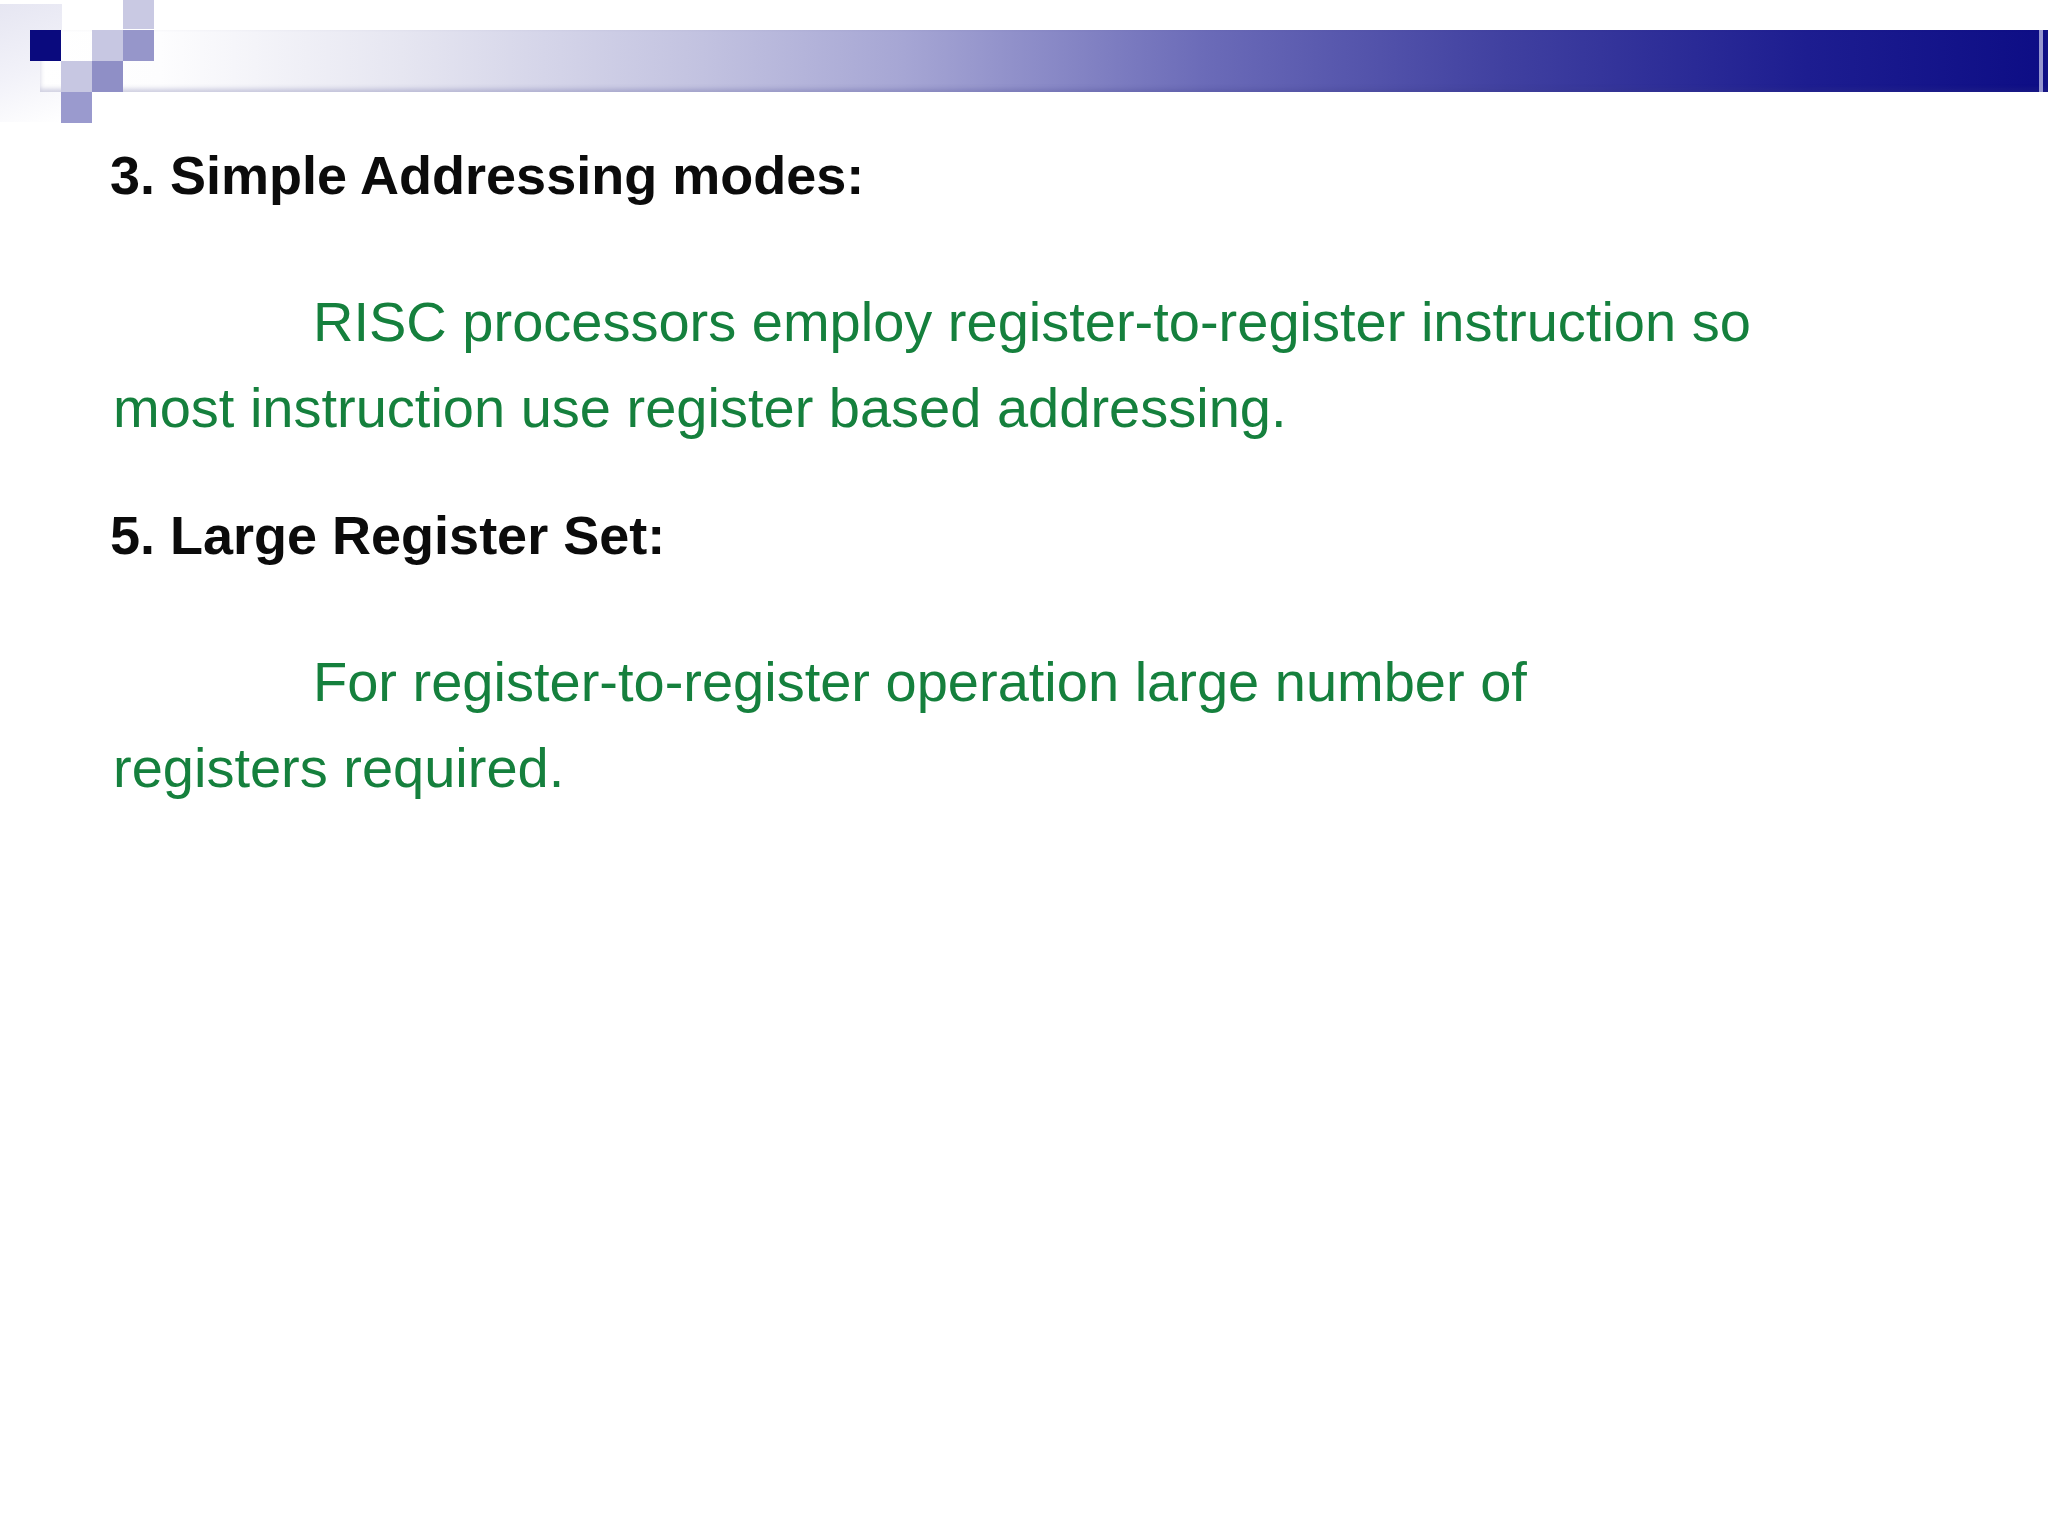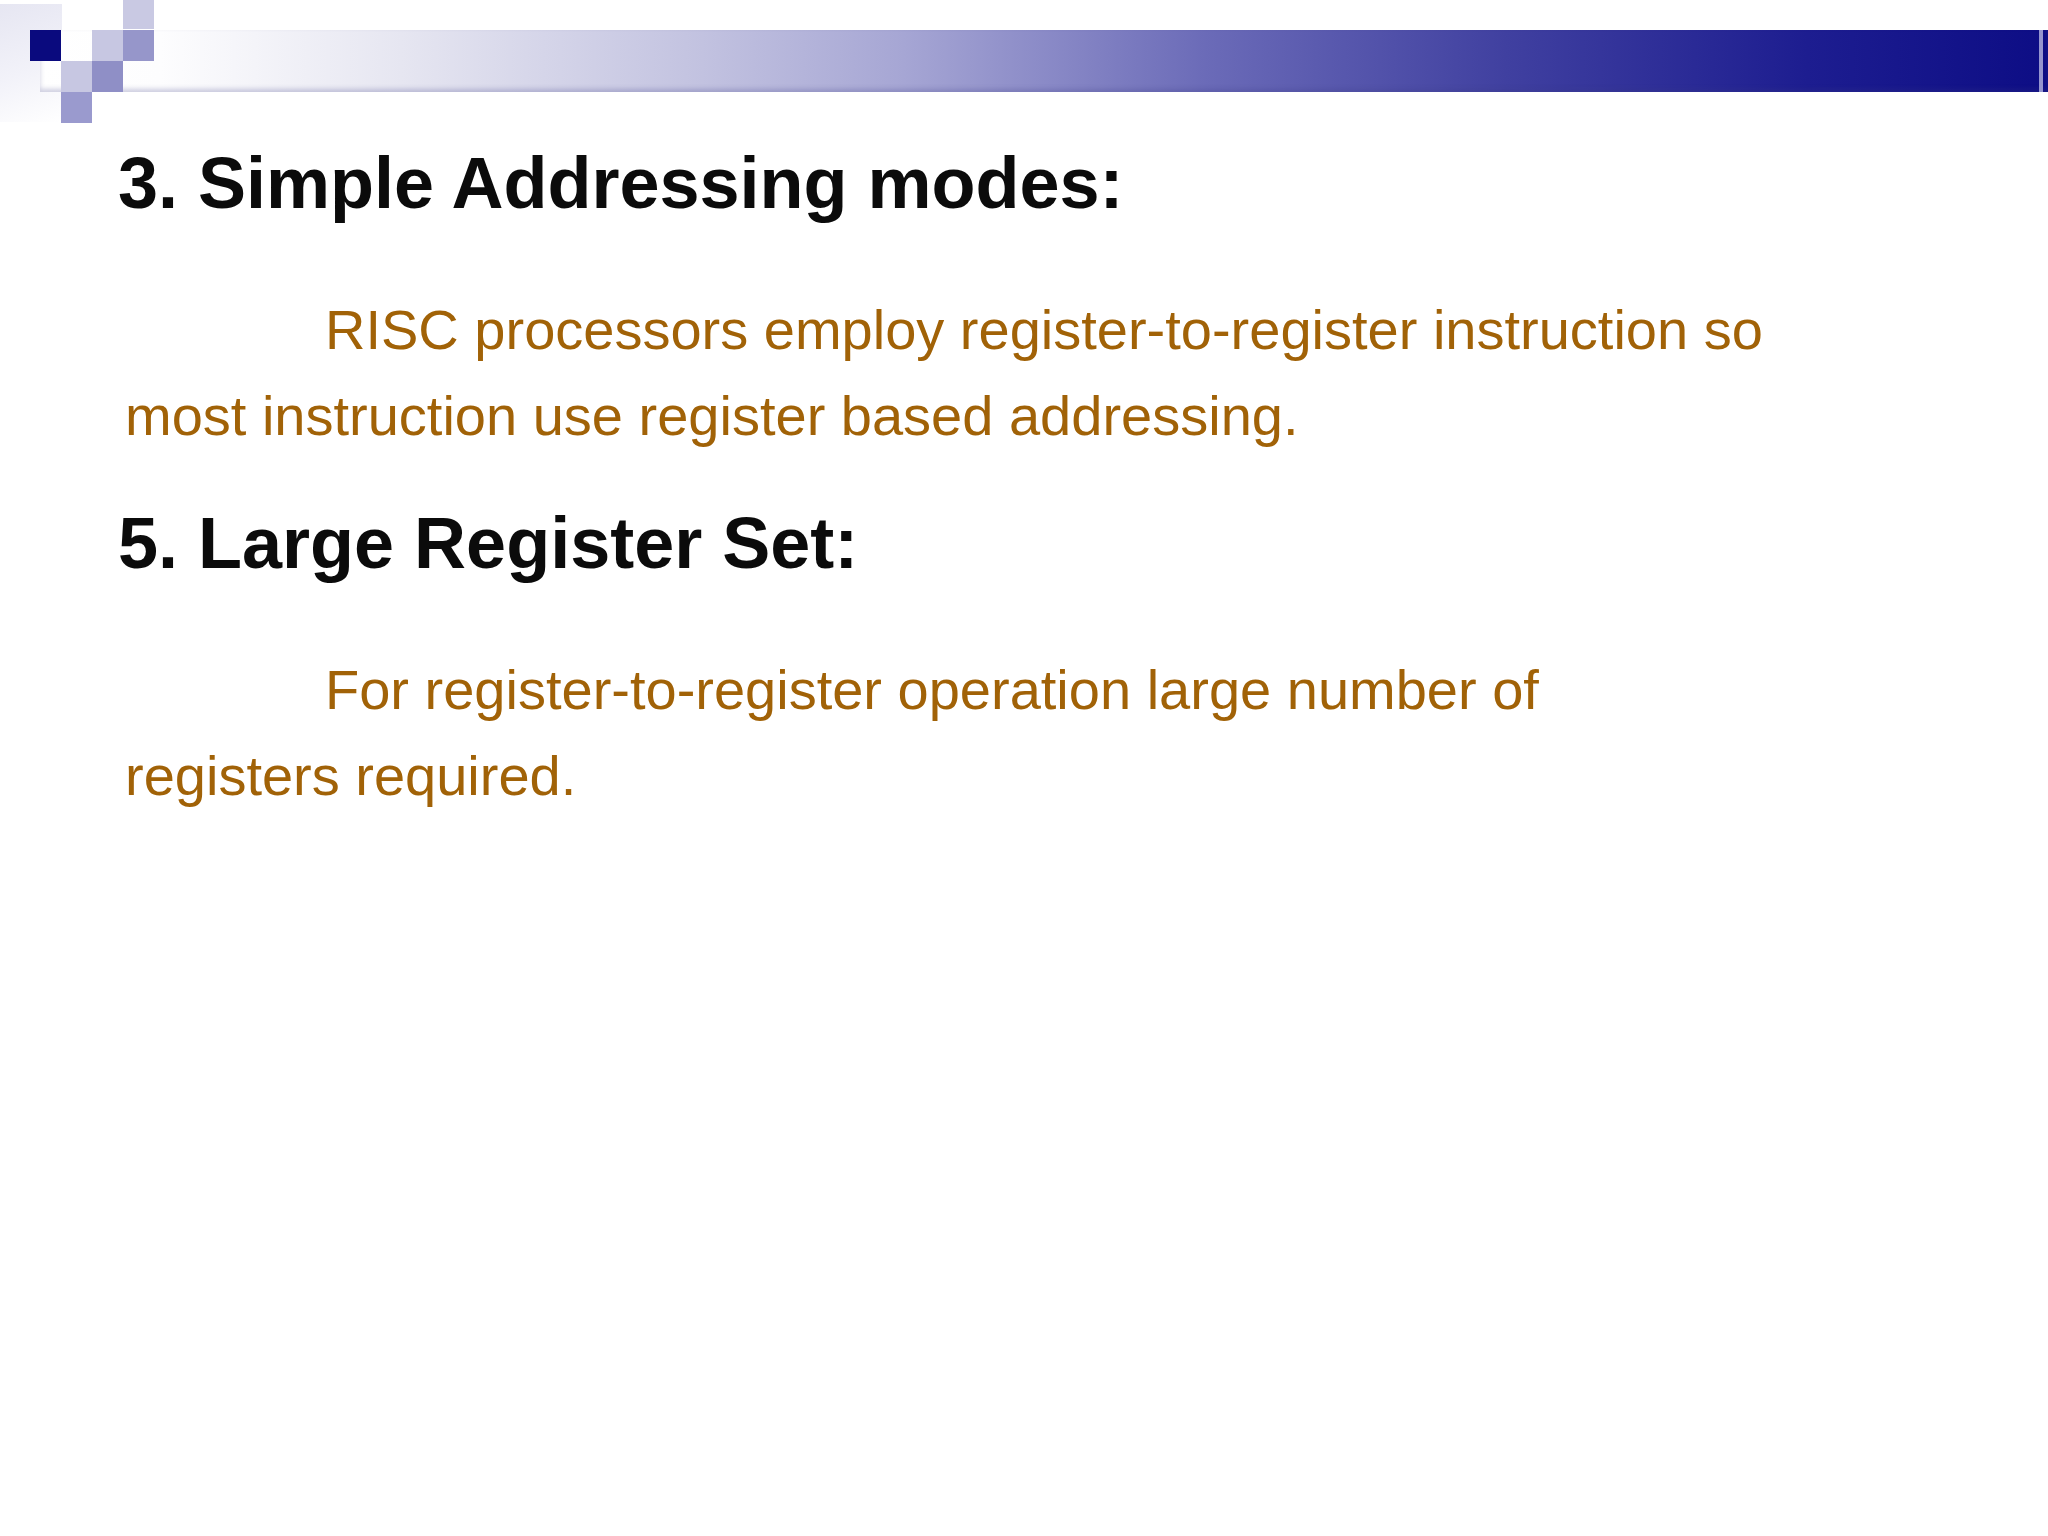--- a/index.html
+++ b/index.html
@@ -50,36 +50,36 @@
   .sq-peri-3      { left: 61px;  top: 92px; width: 31px; height: 31px; background: #9a9ace; }
 
   
   .content {
     position: absolute;
     left: 105px; top: 130px;
     width: 1880px;
     color: #0b0b0b;
   }
   .content h1 {
-    margin: 13px;
-    font-size: 72px;
+    margin: 5px;
+    font-size: 54px;
     font-weight: 700;
     line-height: 80px;
     letter-spacing: 0;
     color: #0b0b0b;
   }
   .content p {
-    margin: 18px 0 0 20px;
+    margin: 18px 0 0 8px;
     width: 1860px;
     font-size: 56px;
     font-weight: 400;
     line-height: 86px;
     text-indent: 200px;
     white-space: pre-line;
-    color: #a16207;
+    color: #15803d;
   }
   .content p.lead { margin-top: 64px; }
   .section-2 { margin-top: 44px; }
   b.suffix { font-weight: 700; }
 </style>
 </head>
 <body>
 
 <div class="slide">
 

